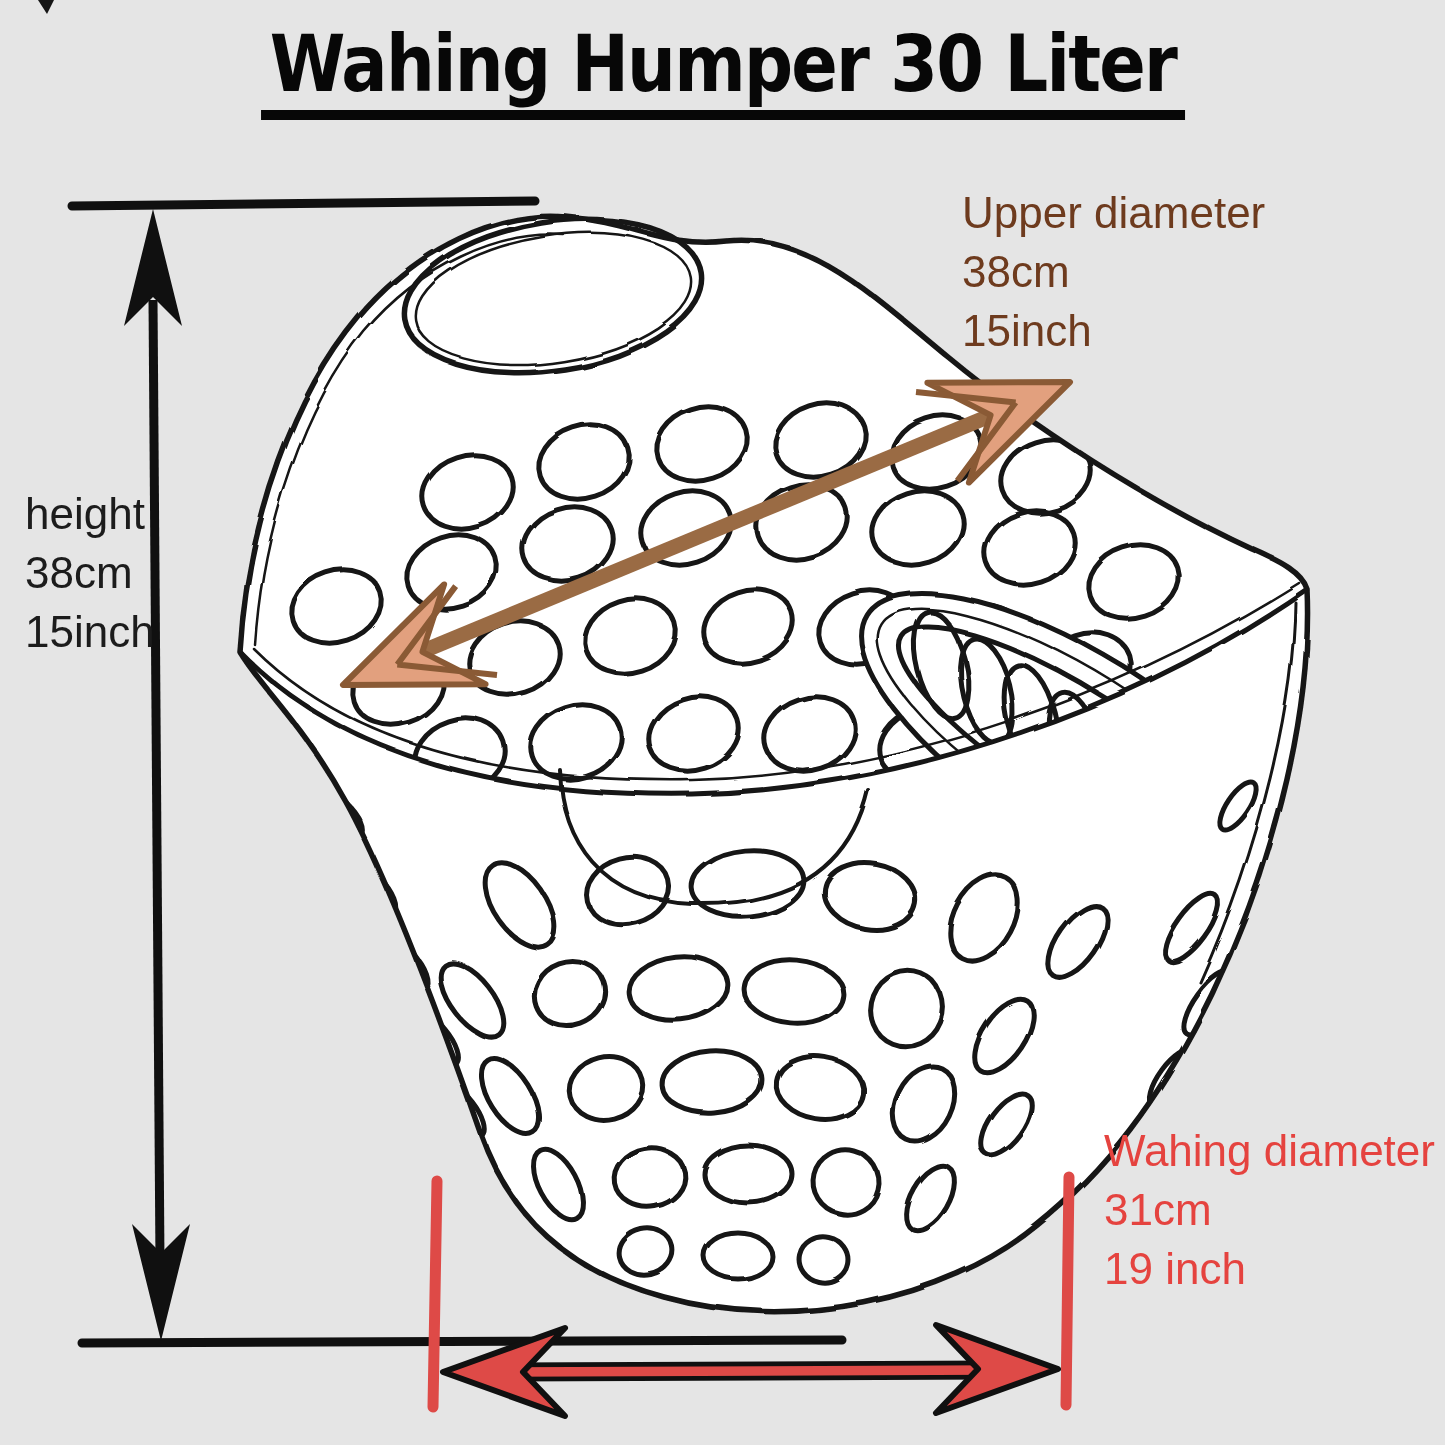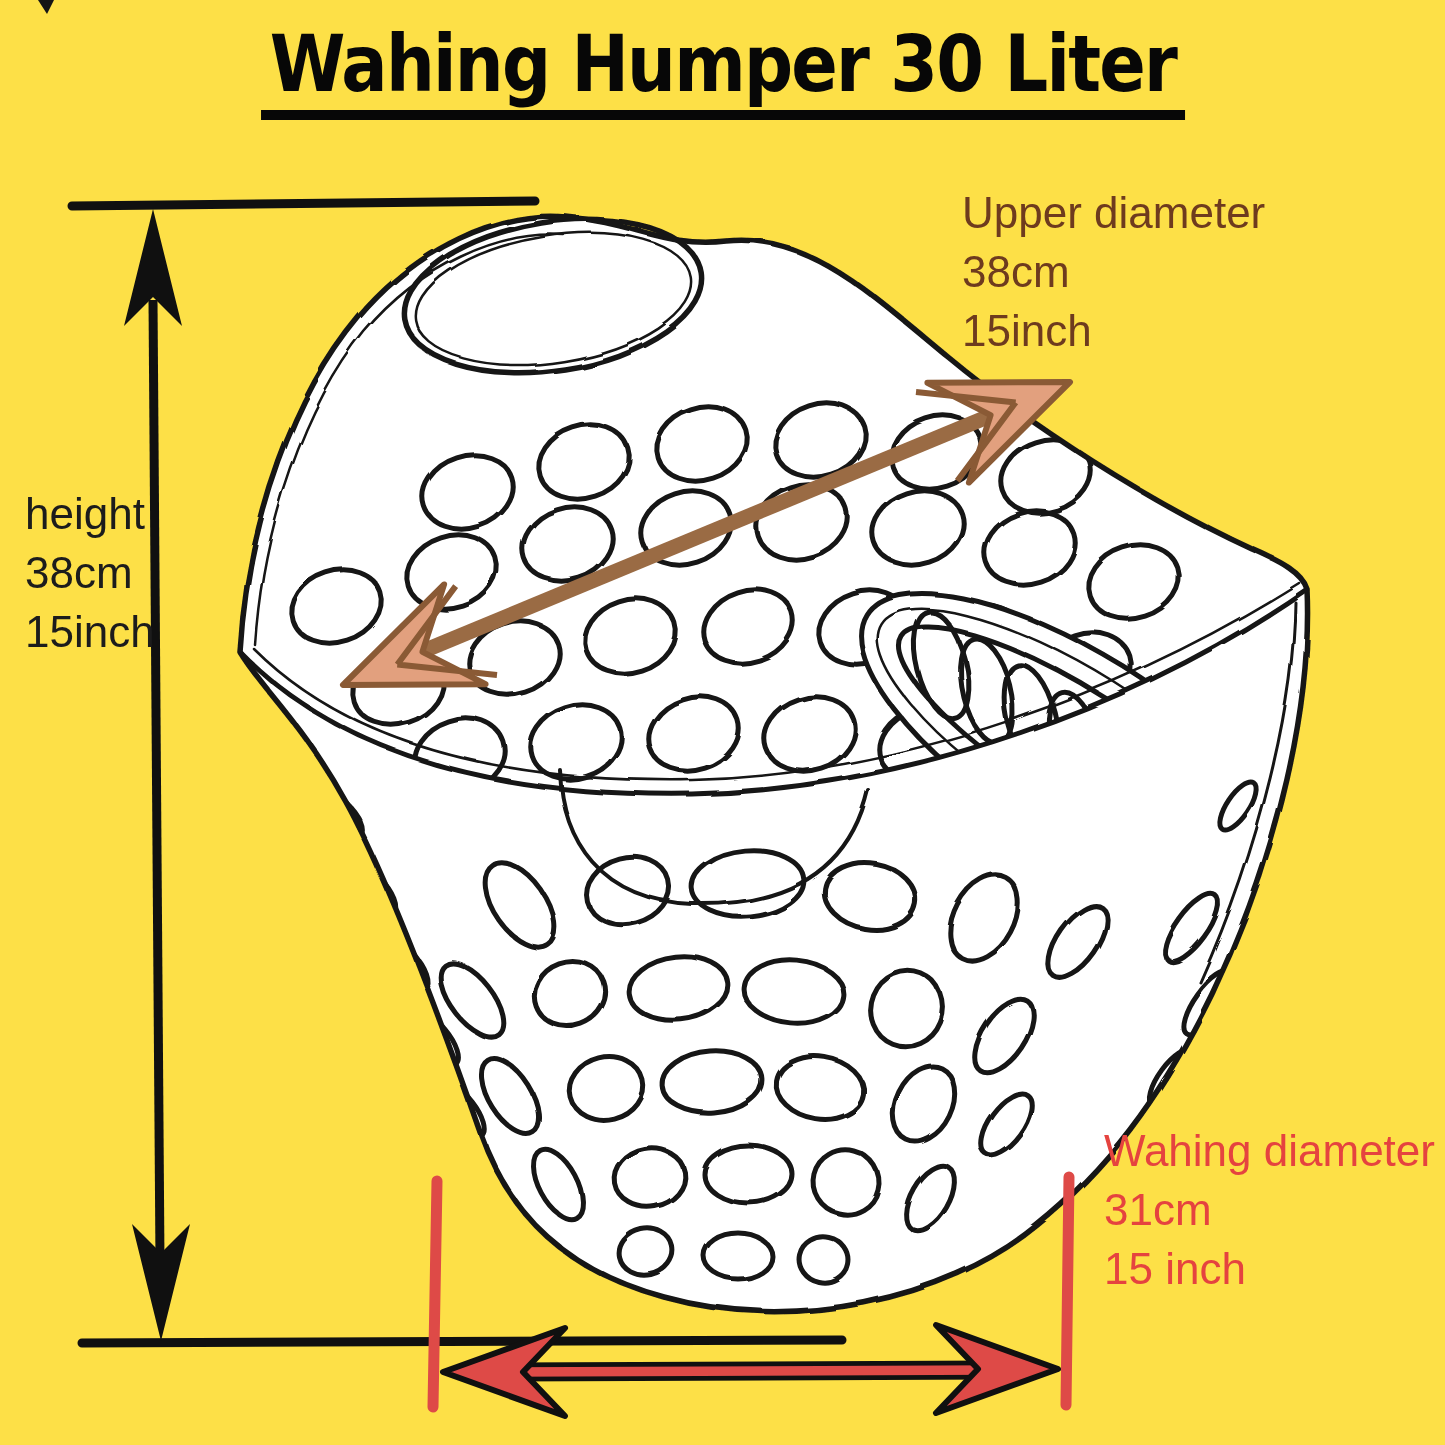--- a/index.html
+++ b/index.html
@@ -1,17 +1,17 @@
 <!DOCTYPE html>
 <html><head>
 <meta charset="utf-8">
 <style>
   html,body{margin:0;padding:0;background:#ffffff;}
   .stage{
-    position:relative;width:1445px;height:1445px;background:#fde047;overflow:hidden;
+    position:relative;width:1445px;height:1445px;background:#e5e5e5;overflow:hidden;
     font-family:"Liberation Sans","DejaVu Sans",sans-serif;
   }
   .stage svg{position:absolute;left:0;top:0;}
   .title-wrap{
     position:absolute;left:50%;top:24px;transform:translateX(-50%);
     white-space:nowrap;
   }
   .title{
     display:inline-block;
     font-family:"DejaVu Sans","Liberation Sans",sans-serif;
@@ -215,16 +215,16 @@
 
   <div class="dim-label label-upper">
     <div>Upper diameter</div>
     <div>38cm</div>
     <div>15inch</div>
   </div>
 
   <div class="dim-label label-bottom">
     <div>Wahing diameter</div>
     <div>31cm</div>
-    <div>15 inch</div>
+    <div>19 inch</div>
   </div>
 
 </div>
 
 </body></html>

